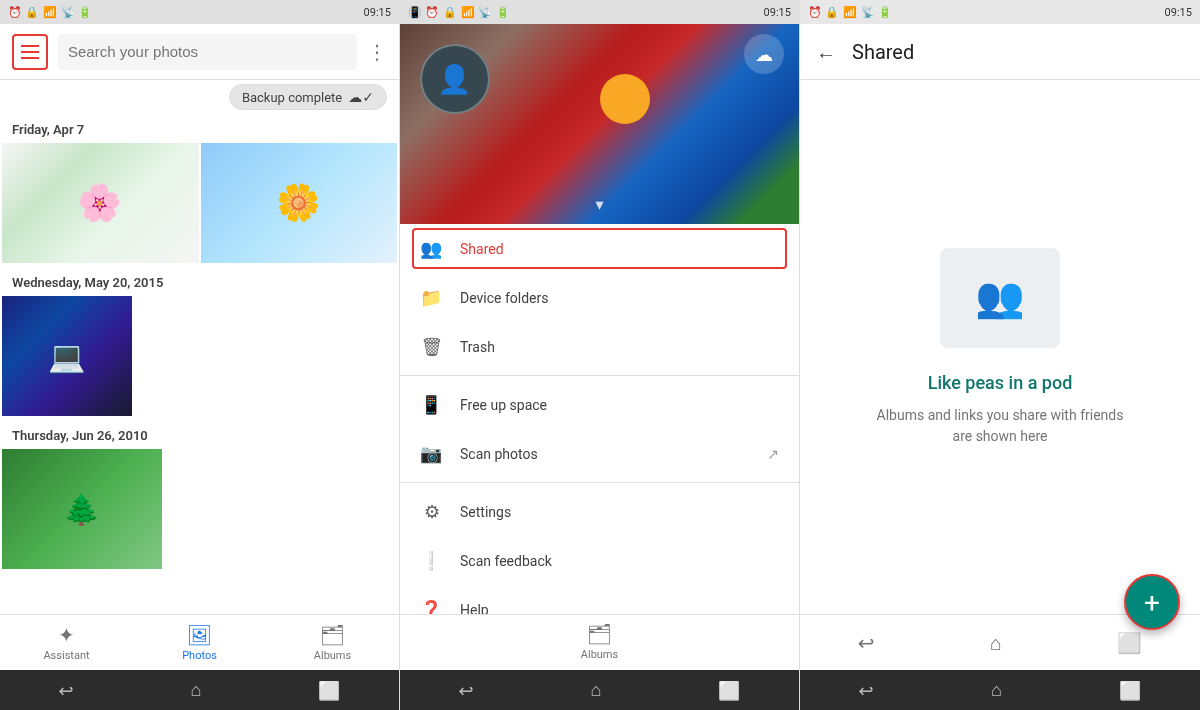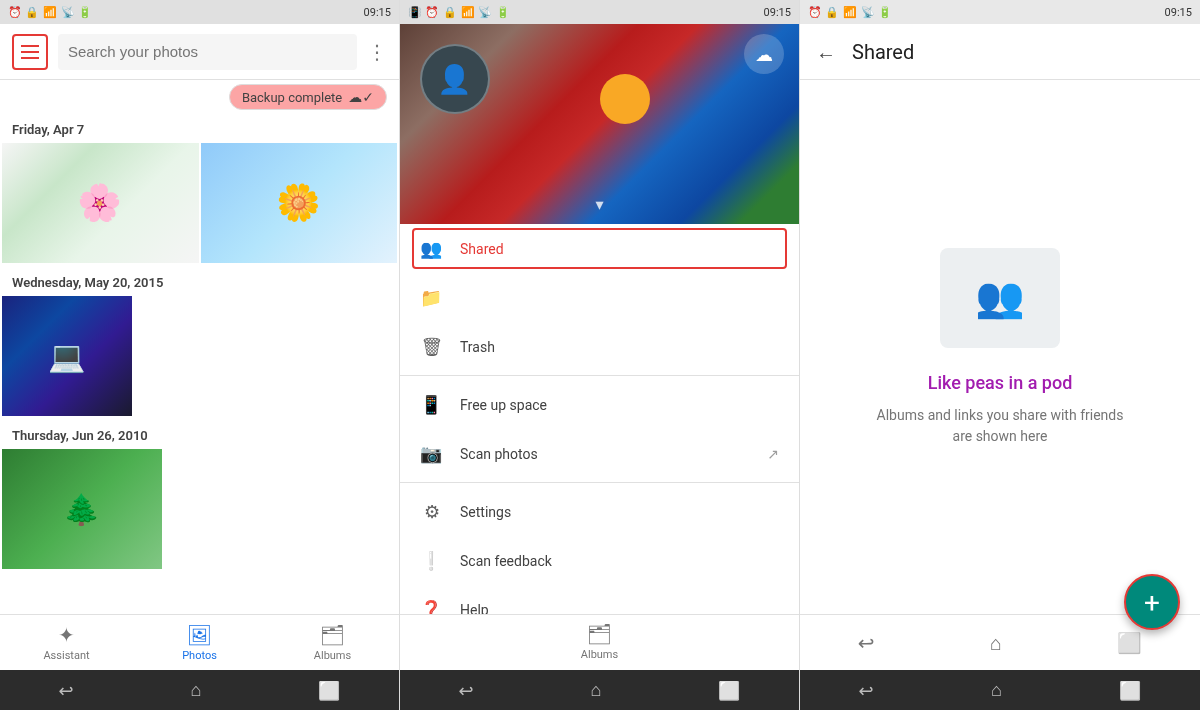--- a/index.html
+++ b/index.html
@@ -90,21 +90,21 @@
     }
 
     .backup-banner {
       display: flex;
       align-items: center;
       justify-content: flex-end;
       padding: 4px 12px;
       background: #fff;
     }
     .backup-pill {
-      background: #fca5a5;
+      background: #e5e5e5;
       border: 1px solid #ddd;
       border-radius: 20px;
       padding: 4px 12px;
       display: flex;
       align-items: center;
       gap: 6px;
       font-size: 13px;
       color: #424242;
     }
     .backup-check {
@@ -405,21 +405,21 @@
       margin-bottom: 24px;
       position: relative;
     }
     .shared-illustration::before {
       content: '👥';
       font-size: 40px;
     }
     .shared-main-text {
       font-size: 18px;
       font-weight: 500;
-      color: #a21caf;
+      color: #0f766e;
       margin-bottom: 12px;
       text-align: center;
     }
     .shared-sub-text {
       font-size: 14px;
       color: #757575;
       text-align: center;
       line-height: 1.5;
       max-width: 260px;
     }
@@ -577,20 +577,21 @@
   <div class="drawer-menu">
 
     <div class="drawer-item" style="position:relative;">
       <div class="drawer-item-highlighted-box"></div>
       <span class="drawer-item-icon">👥</span>
       <span class="drawer-item-label highlighted">Shared</span>
     </div>
 
     <div class="drawer-item">
       <span class="drawer-item-icon">📁</span>
+      <span class="drawer-item-label">Device folders</span>
     </div>
 
     <div class="drawer-item">
       <span class="drawer-item-icon">🗑</span>
       <span class="drawer-item-label">Trash</span>
     </div>
 
     <div class="drawer-section-divider"></div>
 
     <div class="drawer-item">

